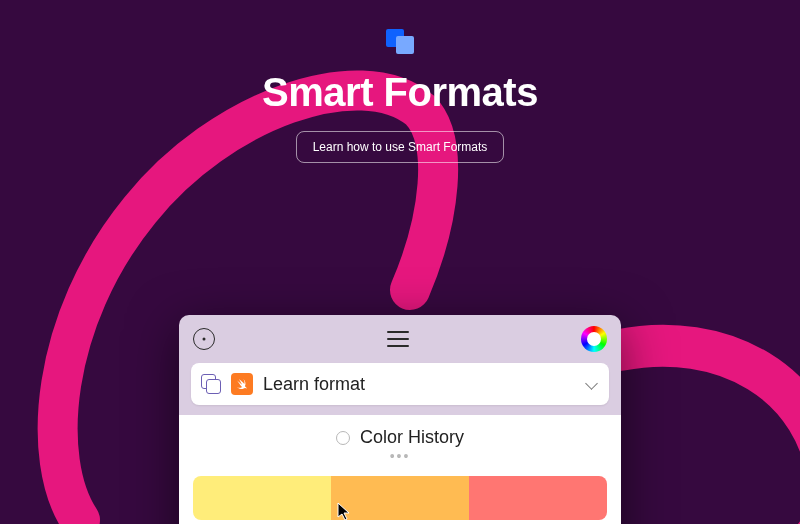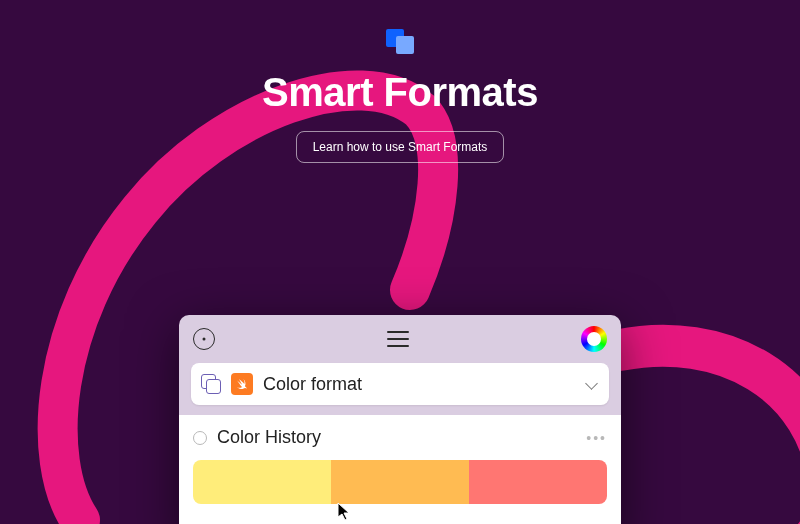--- a/index.html
+++ b/index.html
@@ -122,21 +122,21 @@
     content:""; position:absolute; left:2px; top:2px; width:8px; height:8px;
     border-right:1.8px solid #7a7a7a; border-bottom:1.8px solid #7a7a7a;
     transform: rotate(45deg);
   }
 
   .history-panel {
     background:#fff;
     padding: 12px 14px 40px;
   }
   .history-header {
-    display:flex; align-items:center; justify-content:space-between; margin-bottom:12px;
+    display:flex; align-items:center; justify-content:space-between; margin-bottom:12px;flex-direction:column;
   }
   .history-header-left { display:flex; align-items:center; gap:10px; }
   .radio-empty {
     width:14px; height:14px; border:1.5px solid #b8b8b8; border-radius:50%;
   }
   .history-title { font-size:18px; color:#222; }
   .ellipsis { color:#b8b8b8; letter-spacing:2px; font-size:14px; }
   .swatches {
     display:flex; height:44px; border-radius:8px; overflow:hidden;
   }
@@ -189,21 +189,21 @@
     </div>
   </div>
 
   <div class="format-row">
     <div class="copy-icon"></div>
     <div class="swift-badge">
       <svg width="14" height="14" viewBox="0 0 24 24">
           <path fill="#fff" d="M14 3c4 4 5 9 3 13 1 1 3 2 3 4-2-2-4-1-6 0-5 2-11-3-11-3 3 2 7 2 9 0C8 13 4 6 4 6c3 3 8 7 8 7C10 9 7 4 7 4c3 2 7 6 9 8 1-3 0-6-2-9z"></path>
         </svg>
     </div>
-    <div class="format-label">Color format</div>
+    <div class="format-label">Learn format</div>
     <div class="chevron"></div>
   </div>
 
   <div class="history-panel">
     <div class="history-header">
       <div class="history-header-left">
         <div class="radio-empty"></div>
         <div class="history-title">Color History</div>
       </div>
       <div class="ellipsis">•••</div>

